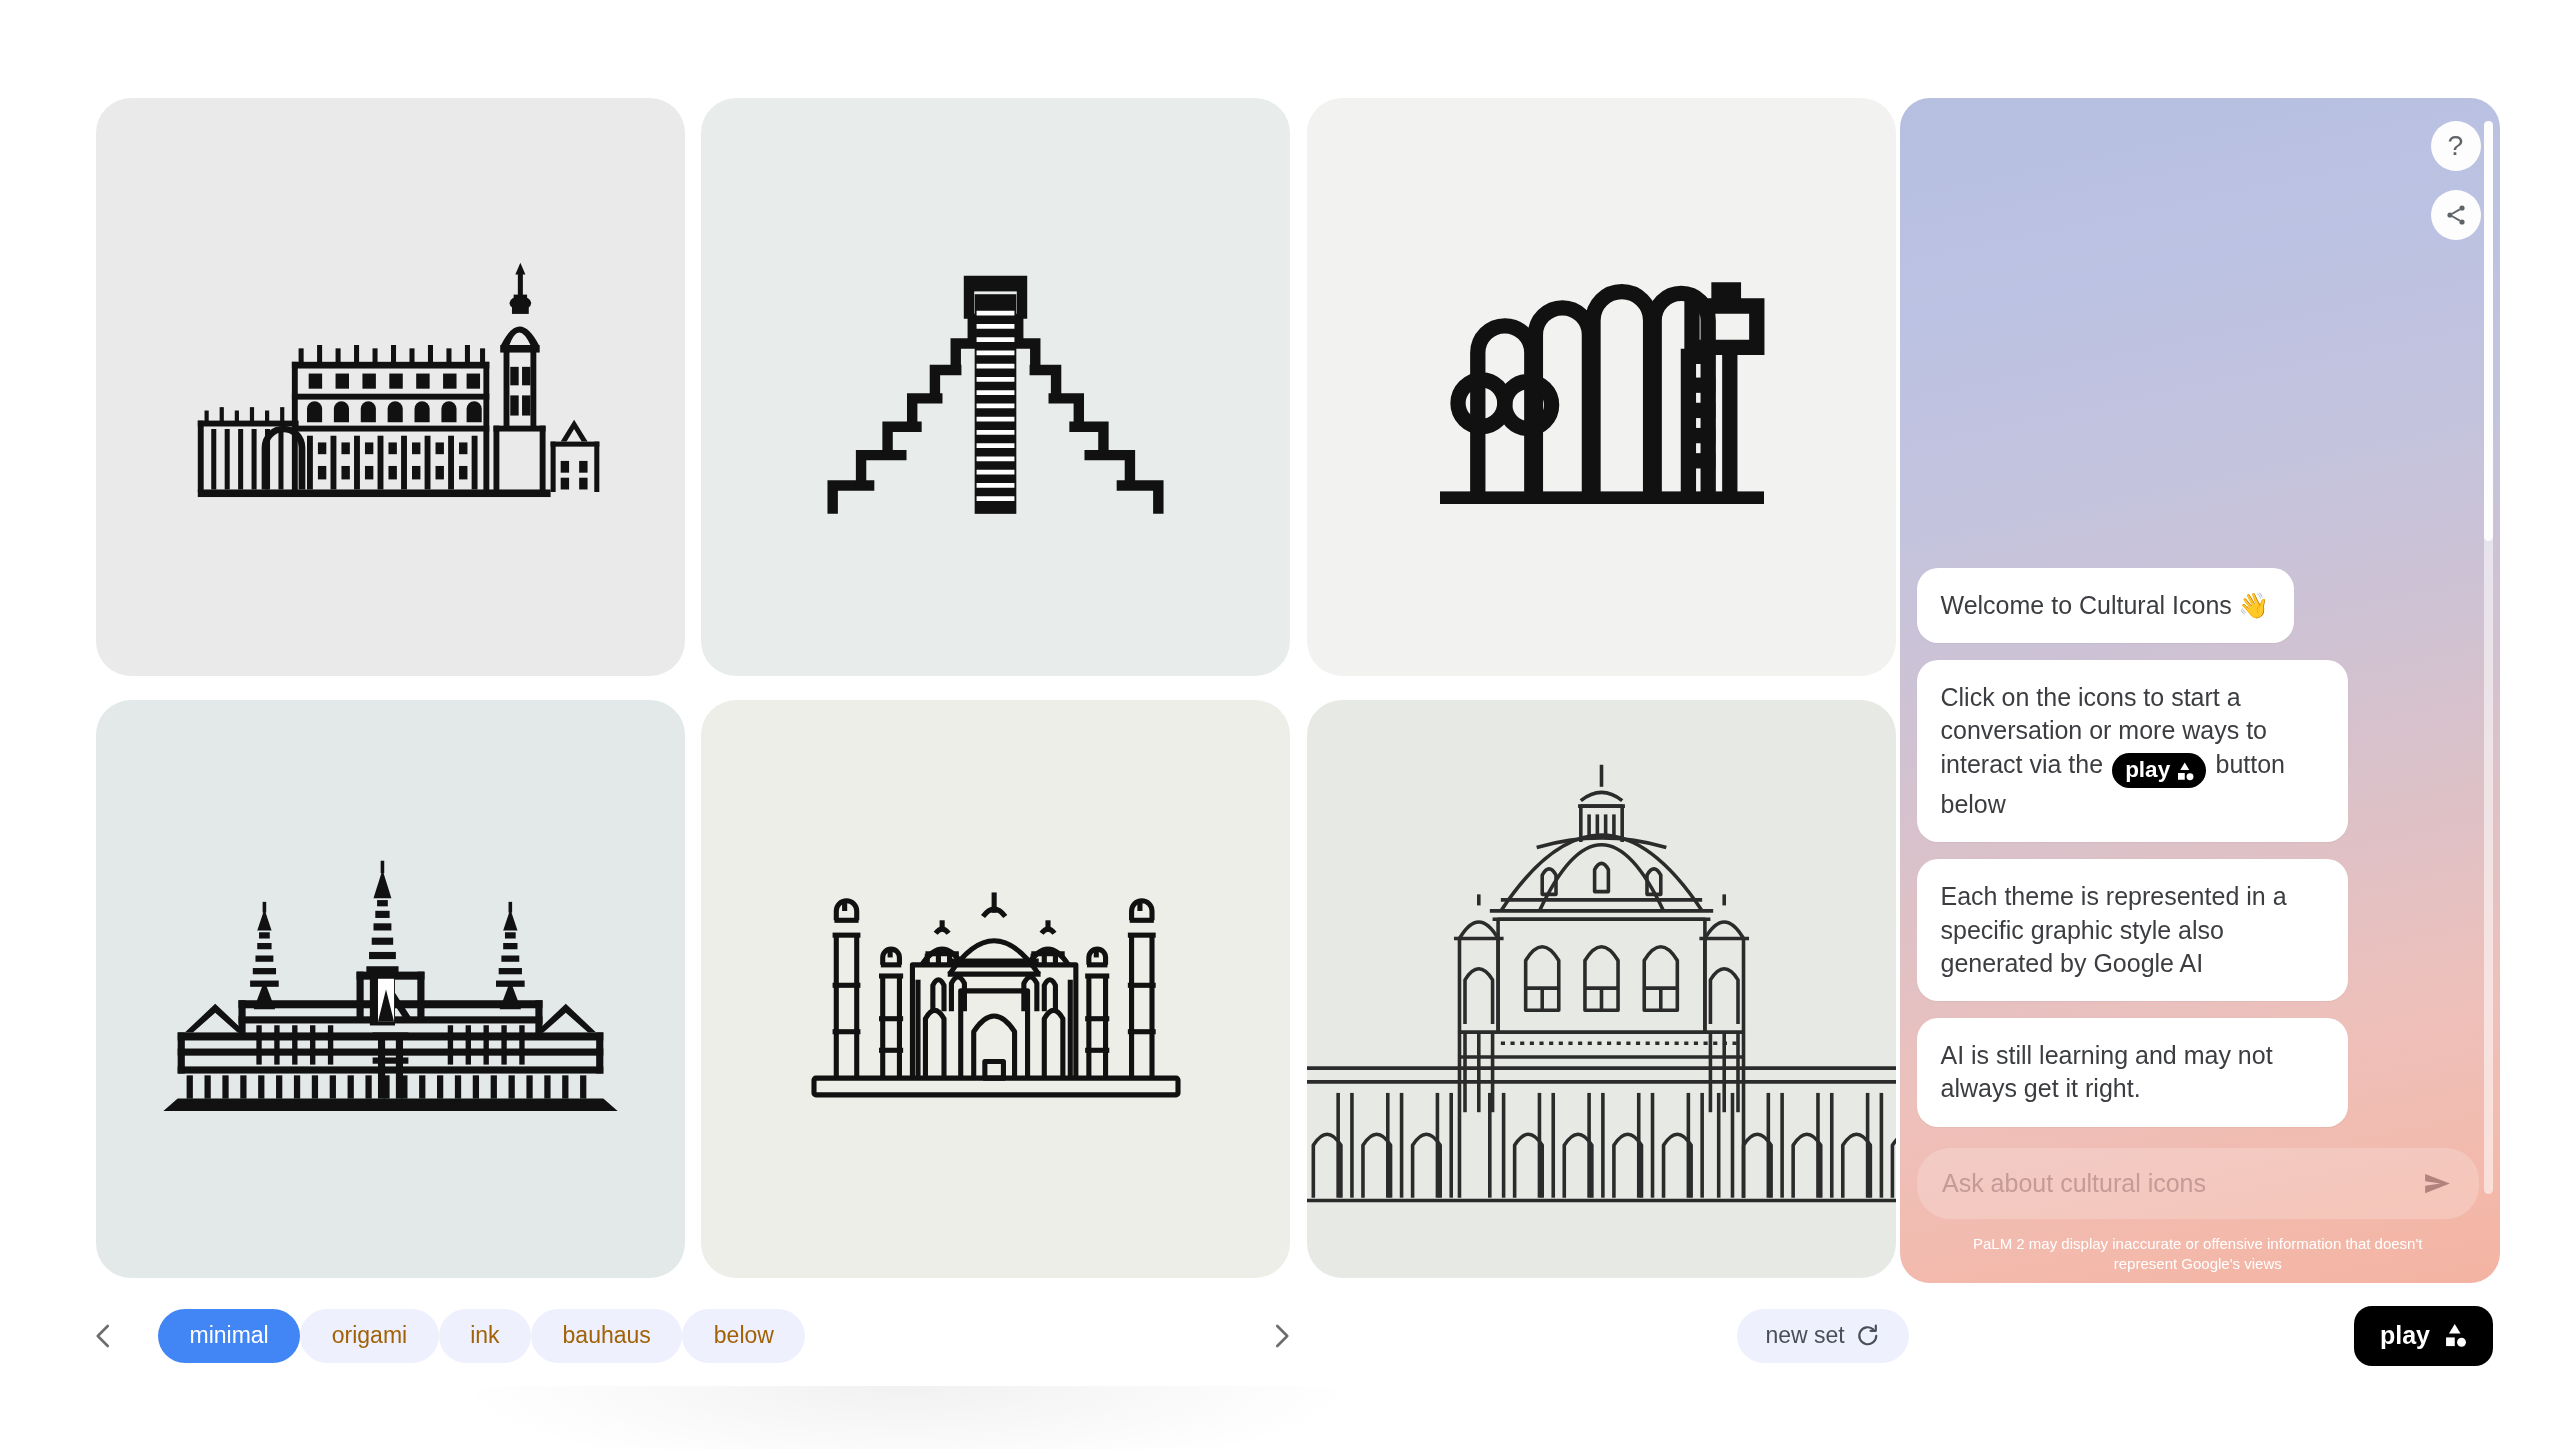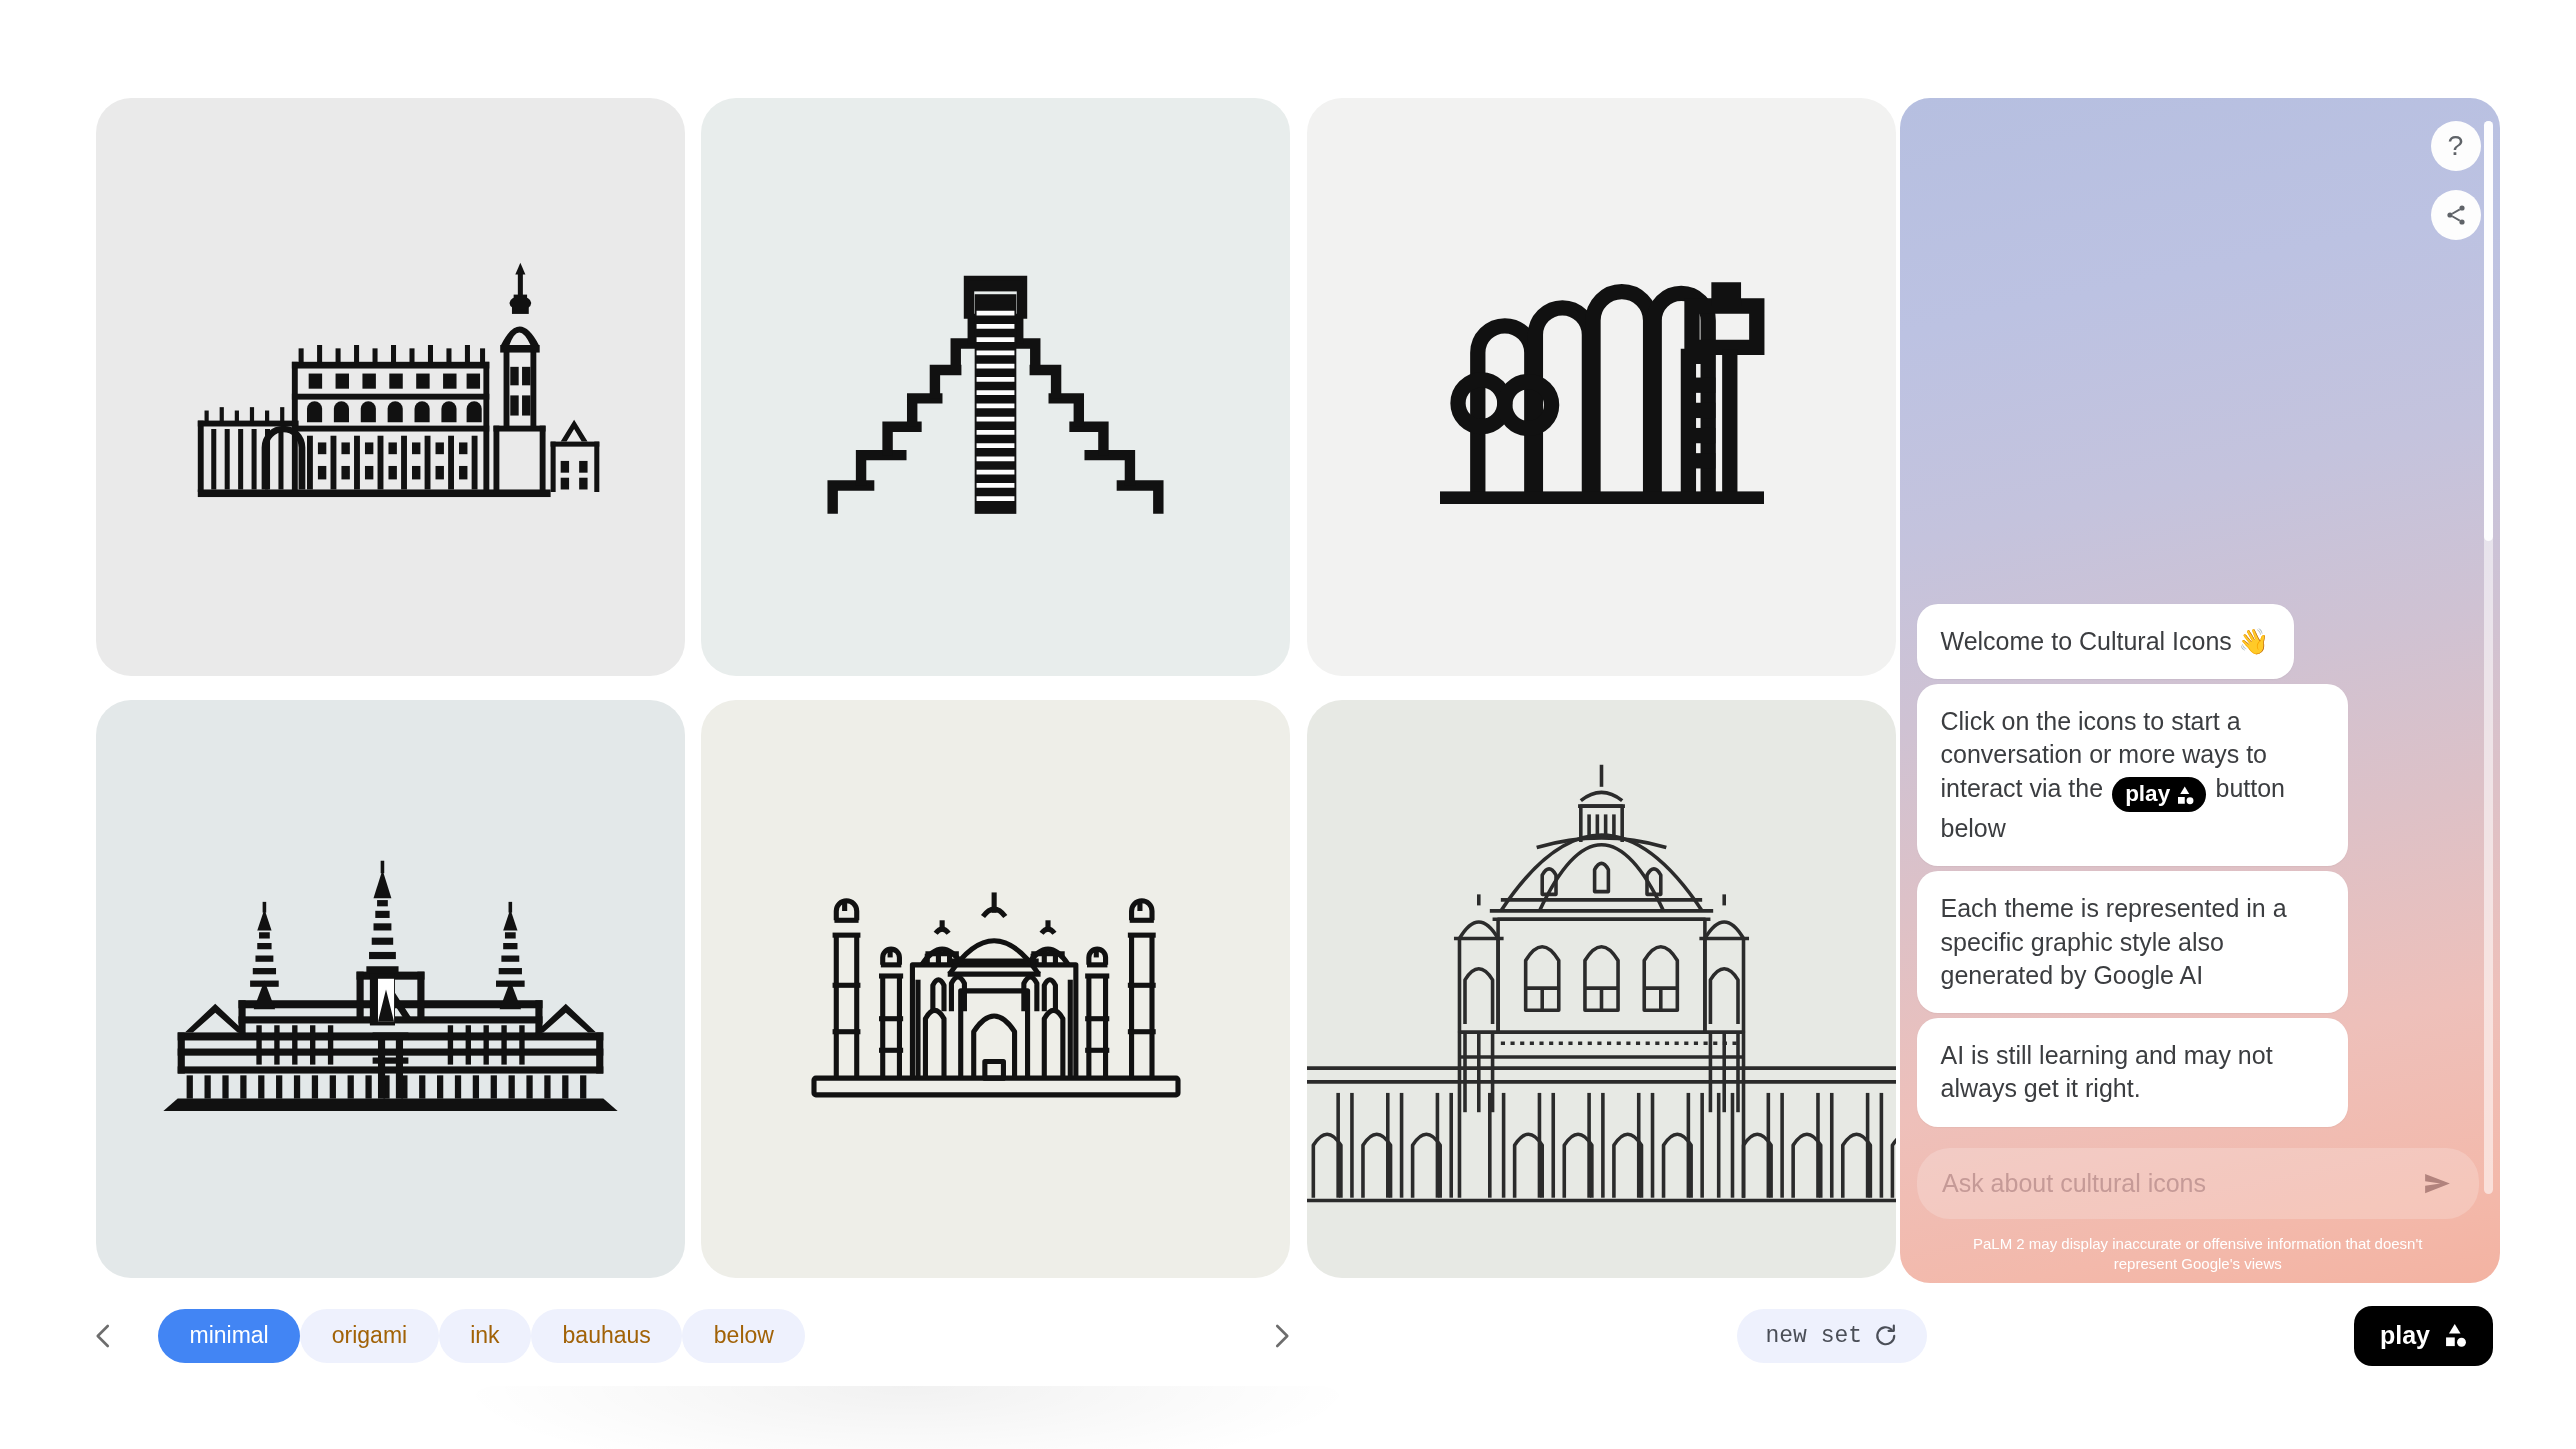--- a/index.html
+++ b/index.html
@@ -45,21 +45,21 @@
         #f3b9ab 92%,
         #f3b3a2 100%);
     overflow: hidden;
   }
   .chat-inner { position: absolute; inset: 0; display: flex; flex-direction: column; }
   .chat-scrollarea {
     position: relative;
     flex: 1 1 auto;
     padding: 30px 53px 0 16.5px;
     display: flex; flex-direction: column; justify-content: flex-end;
-    gap: 5px;
+    gap: 17px;
   }
   .bubble {
     background: #ffffff;
     border-radius: 21px;
     padding: 21px 24px;
     color: #3b3d40;
     font-size: 25px;
     line-height: 1.33;
     max-width: 431px;
     align-self: flex-start;
@@ -168,21 +168,20 @@
   .chip.active { background: #4285f4; color: #ffffff; }
   .newset {
     position: absolute; top: 50%; transform: translateY(-50%);
     left: 1737px;
     height: 54px; border-radius: 27px;
     background: #eef1fd; color: #4a4e57;
     font-size: 23px;
     display: flex; align-items: center; gap: 10.5px;
     padding: 0 28.5px;
     cursor: pointer;
-    font-family: Liberation Mono, monospace;
   }
   .playbtn {
     position: absolute; top: 50%; transform: translateY(-50%);
     right: 83px;
     height: 60px; border-radius: 18px;
     background: #000; color: #fff;
     font-size: 25px; font-weight: 700;
     display: flex; align-items: center; gap: 12px;
     padding: 0 25.5px;
     cursor: pointer;

